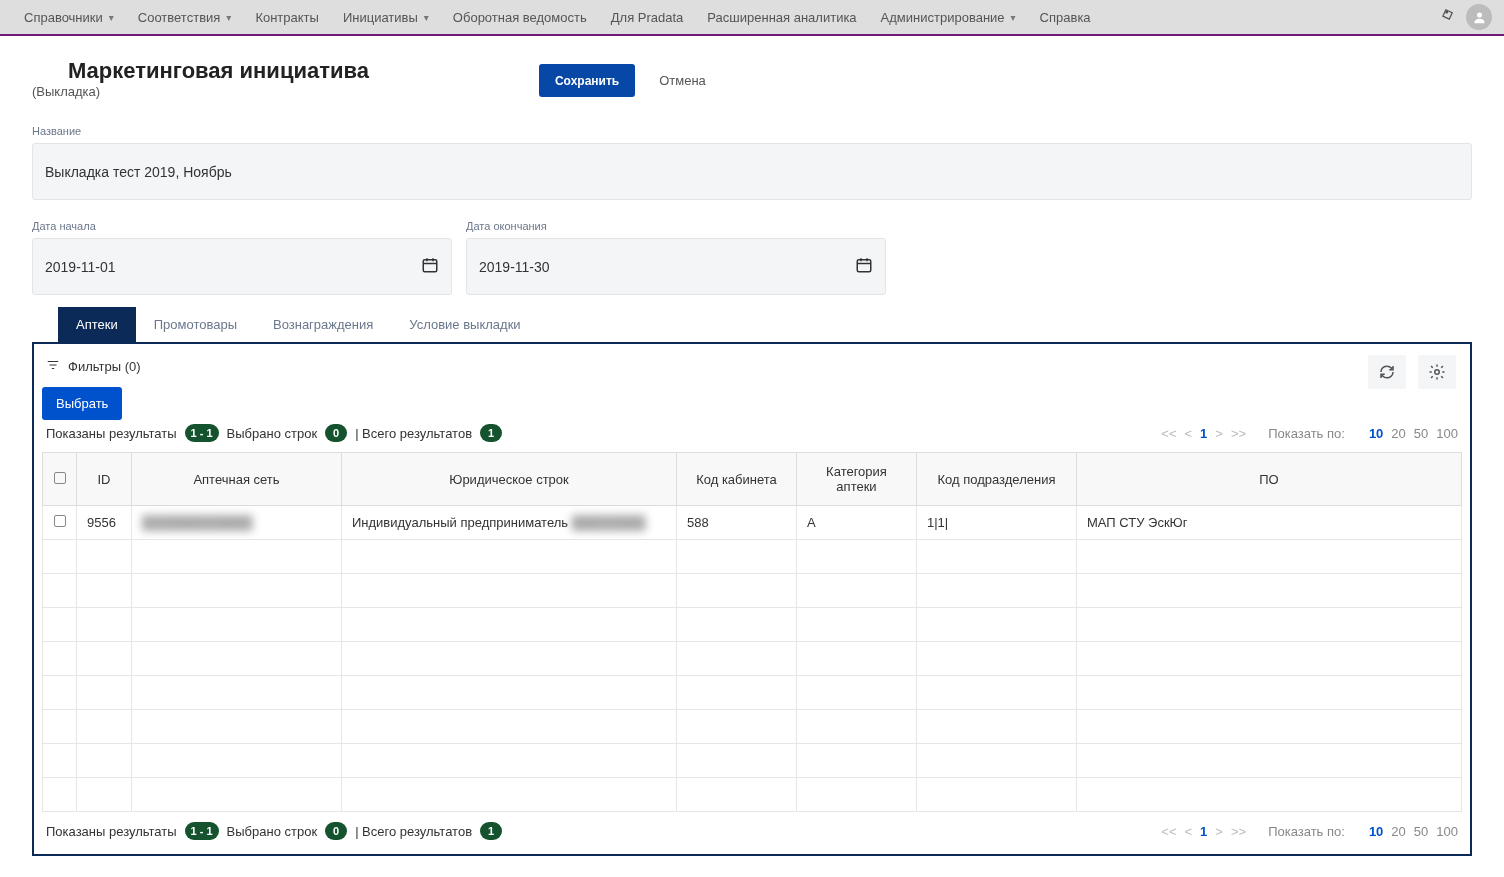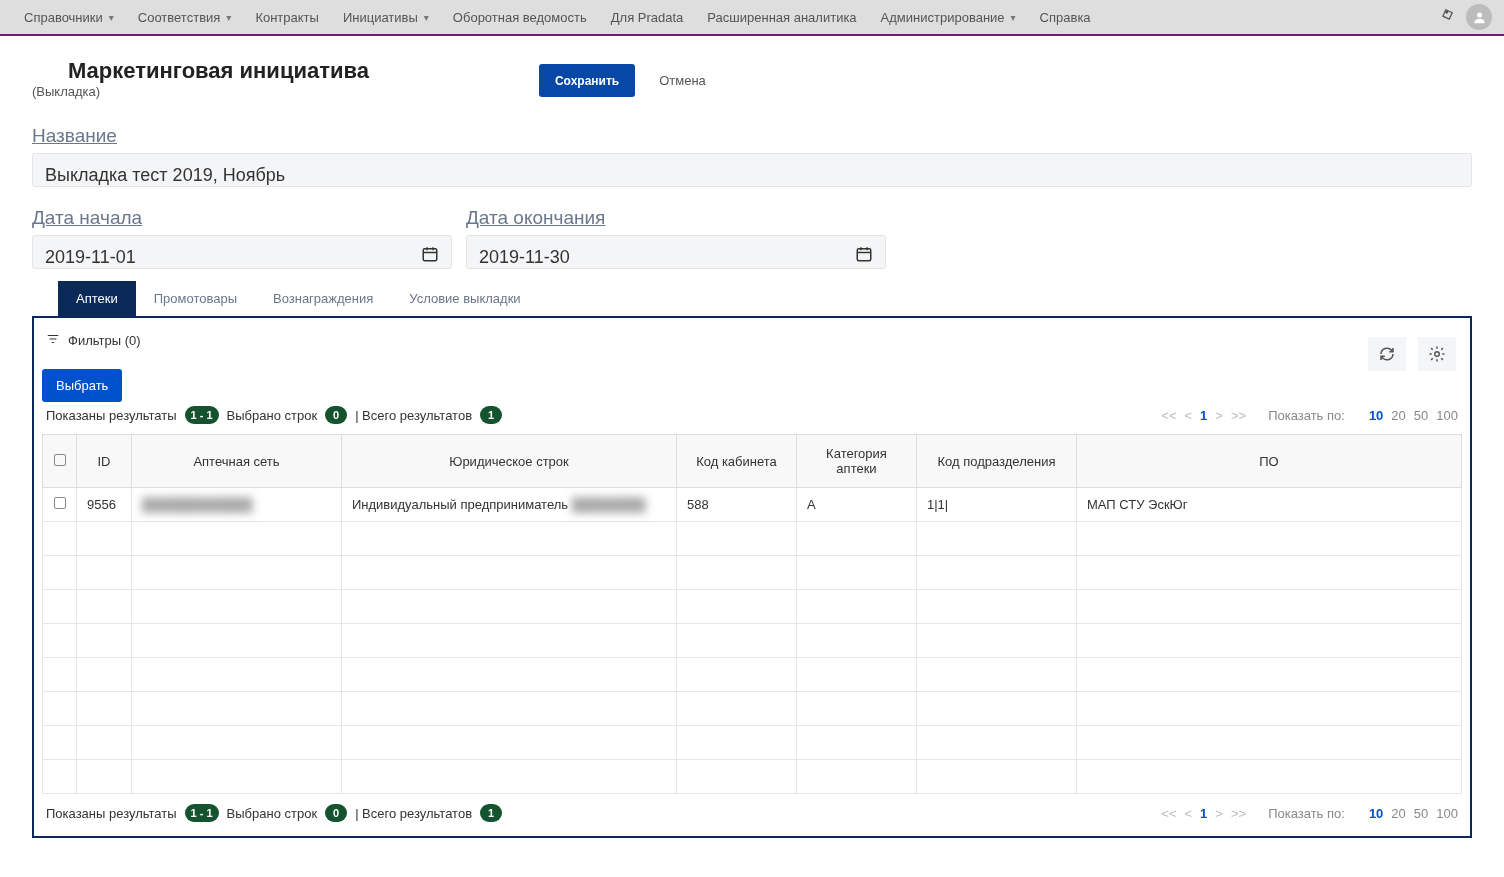--- a/index.html
+++ b/index.html
@@ -101,31 +101,31 @@
       flex-direction: column;
       gap: 20px;
     }
     .form-row {
       display: flex;
       gap: 14px;
     }
     .form-field { display: flex; flex-direction: column; gap: 6px; }
     .form-field.wide { flex: 1; }
     .form-field.half { width: 420px; }
-    .field-label { color: #6b778c; font-size: 19px; text-decoration: underline; }
+    .field-label { color: #6b778c; font-size: 11px; }
     .field-input {
-      height: 34px;
+      height: 57px;
       border: 1px solid #e4e4e4;
       background: #f4f5f7;
       border-radius: 3px;
       display: flex;
-      align-items: flex-end;
+      align-items: center;
       padding: 0 12px;
       color: #333;
-      font-size: 18px;
+      font-size: 14px;
       justify-content: space-between;
     }
     .calendar-icon svg { width: 18px; height: 18px; color: #333; }
 
     .tabs-row {
       display: flex;
       margin-top: 12px;
       padding-left: 26px;
     }
     .tab {
@@ -141,21 +141,21 @@
 
     .tab-body {
       border: 2px solid #0b2a57;
       padding: 14px 8px;
     }
 
     .filters-row {
       display: flex;
       align-items: center;
       gap: 8px;
-      margin-bottom: 20px;
+      margin-bottom: 12px;
       padding-left: 4px;
     }
     .filter-icon svg { width: 14px; height: 14px; }
     .select-btn {
       background: #0052cc;
       color: #fff;
       border: none;
       padding: 9px 14px;
       border-radius: 3px;
       font-size: 13px;

